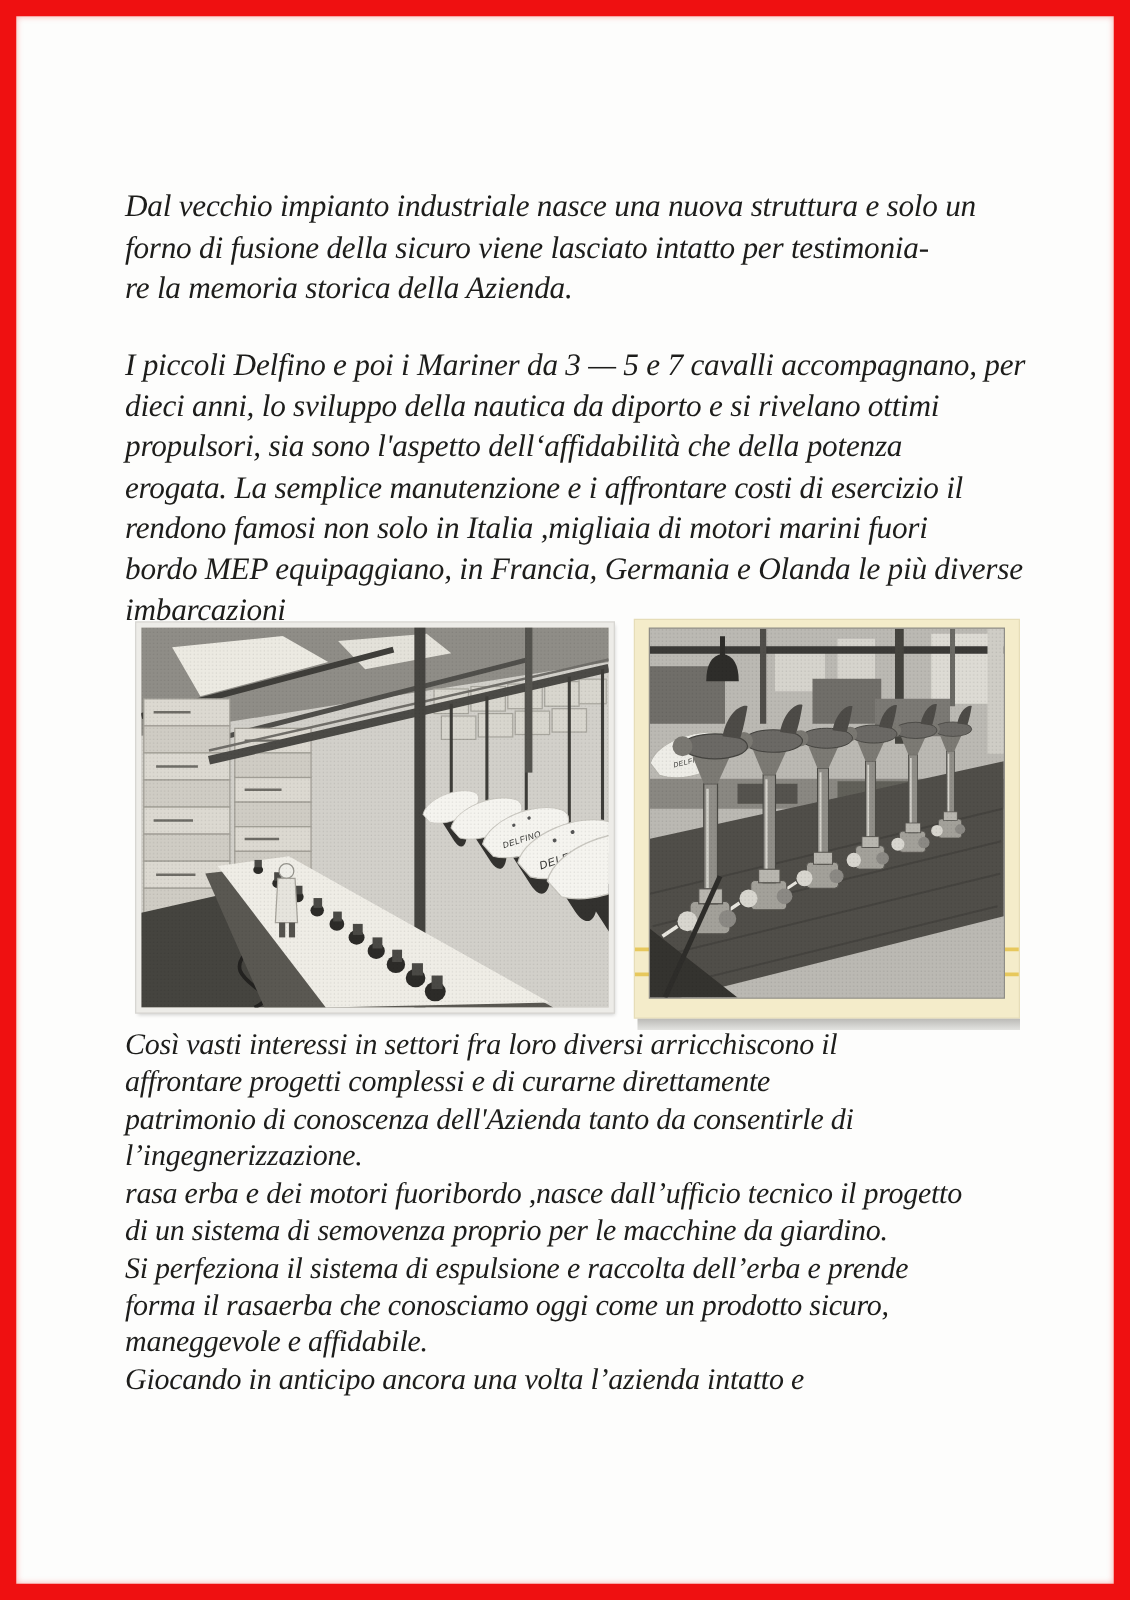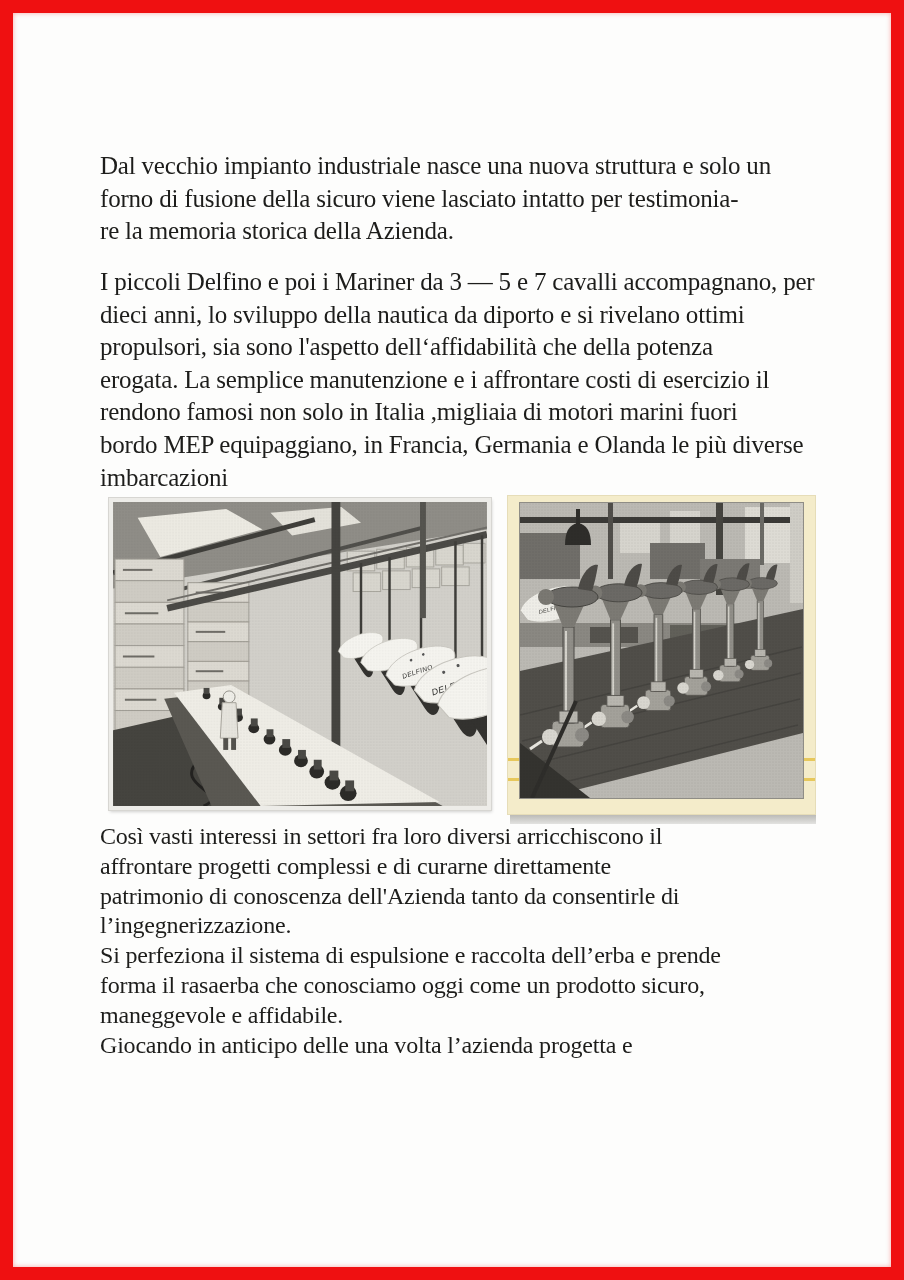--- a/index.html
+++ b/index.html
@@ -12,23 +12,24 @@
     position:absolute;inset:0;
     border:13px solid #ef1011;
     box-sizing:border-box;
     background:#fdfdfc;
     box-shadow:inset 0 0 5px rgba(239,16,17,0.35);
   }
   .text-block{
     position:absolute;
     color:#1d1d1b;
     letter-spacing:-0.2px;
+    font-style:italic;
   }
   .block-a{left:87px;top:137px;width:760px;font-size:25px;line-height:32.6px;}
-  .block-b{left:87px;top:253px;width:770px;font-size:25px;line-height:32.6px;}
+  .block-b{left:87px;top:264px;width:770px;font-size:25px;line-height:32.6px;}
   .block-c{left:87px;top:809px;width:770px;font-size:24px;line-height:29.8px;}
   .line{white-space:nowrap;}
 
   .photo-left{
     position:absolute;left:96px;top:485px;width:374px;height:304px;
     border:4px solid #edece8;
     box-shadow:0 0 0 1px #d7d6d2, 1px 2px 3px rgba(0,0,0,0.18);
     background:#d2d0ca;
   }
   .photo-left svg{display:block;}
@@ -341,19 +342,21 @@
       </svg>
     </figure>
   </div>
   <div class="mat-shadow"></div>
 
   <div class="text-block block-c">
     <div class="line">Così vasti interessi in settori fra loro diversi arricchiscono il</div>
     <div class="line">affrontare progetti complessi e di curarne direttamente</div>
     <div class="line">patrimonio di conoscenza dell'Azienda tanto da consentirle di</div>
     <div class="line">l’ingegnerizzazione.</div>
+    <div class="line">rasa erba e dei motori fuoribordo ,nasce dall’ufficio tecnico il progetto</div>
+    <div class="line">di un sistema di semovenza proprio per le macchine da giardino.</div>
     <div class="line">Si perfeziona il sistema di espulsione e raccolta dell’erba e prende</div>
     <div class="line">forma il rasaerba che conosciamo oggi come un prodotto sicuro,</div>
     <div class="line">maneggevole e affidabile.</div>
-    <div class="line">Giocando in anticipo delle una volta l’azienda progetta e</div>
+    <div class="line">Giocando in anticipo ancora una volta l’azienda intatto e</div>
   </div>
 
 </div>
 
 </body></html>

